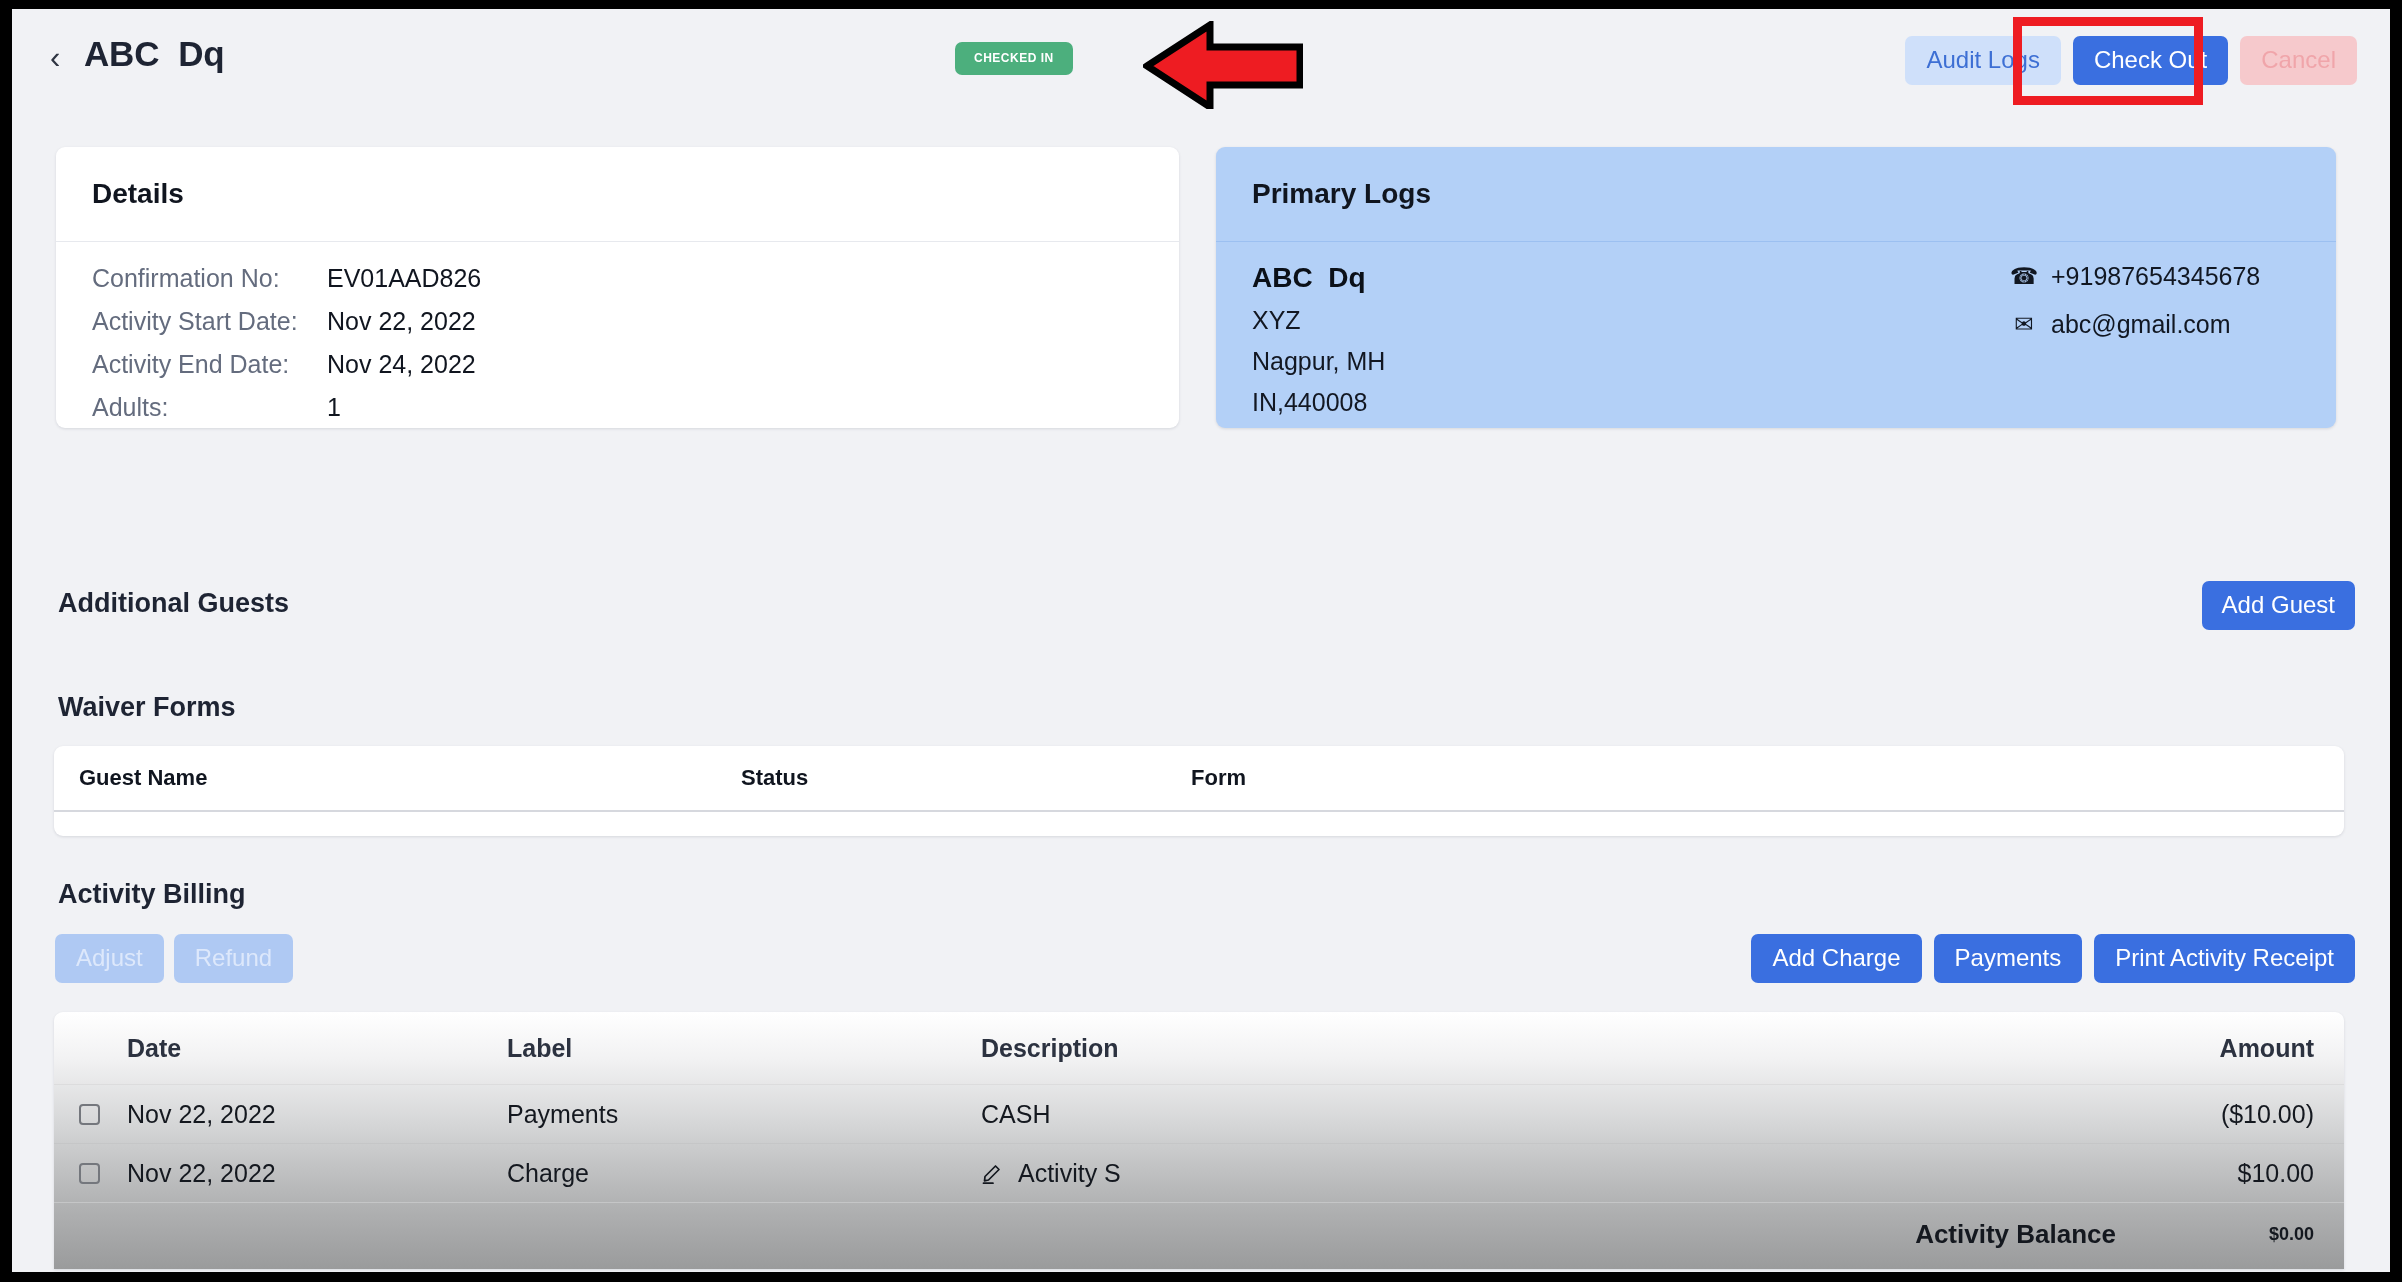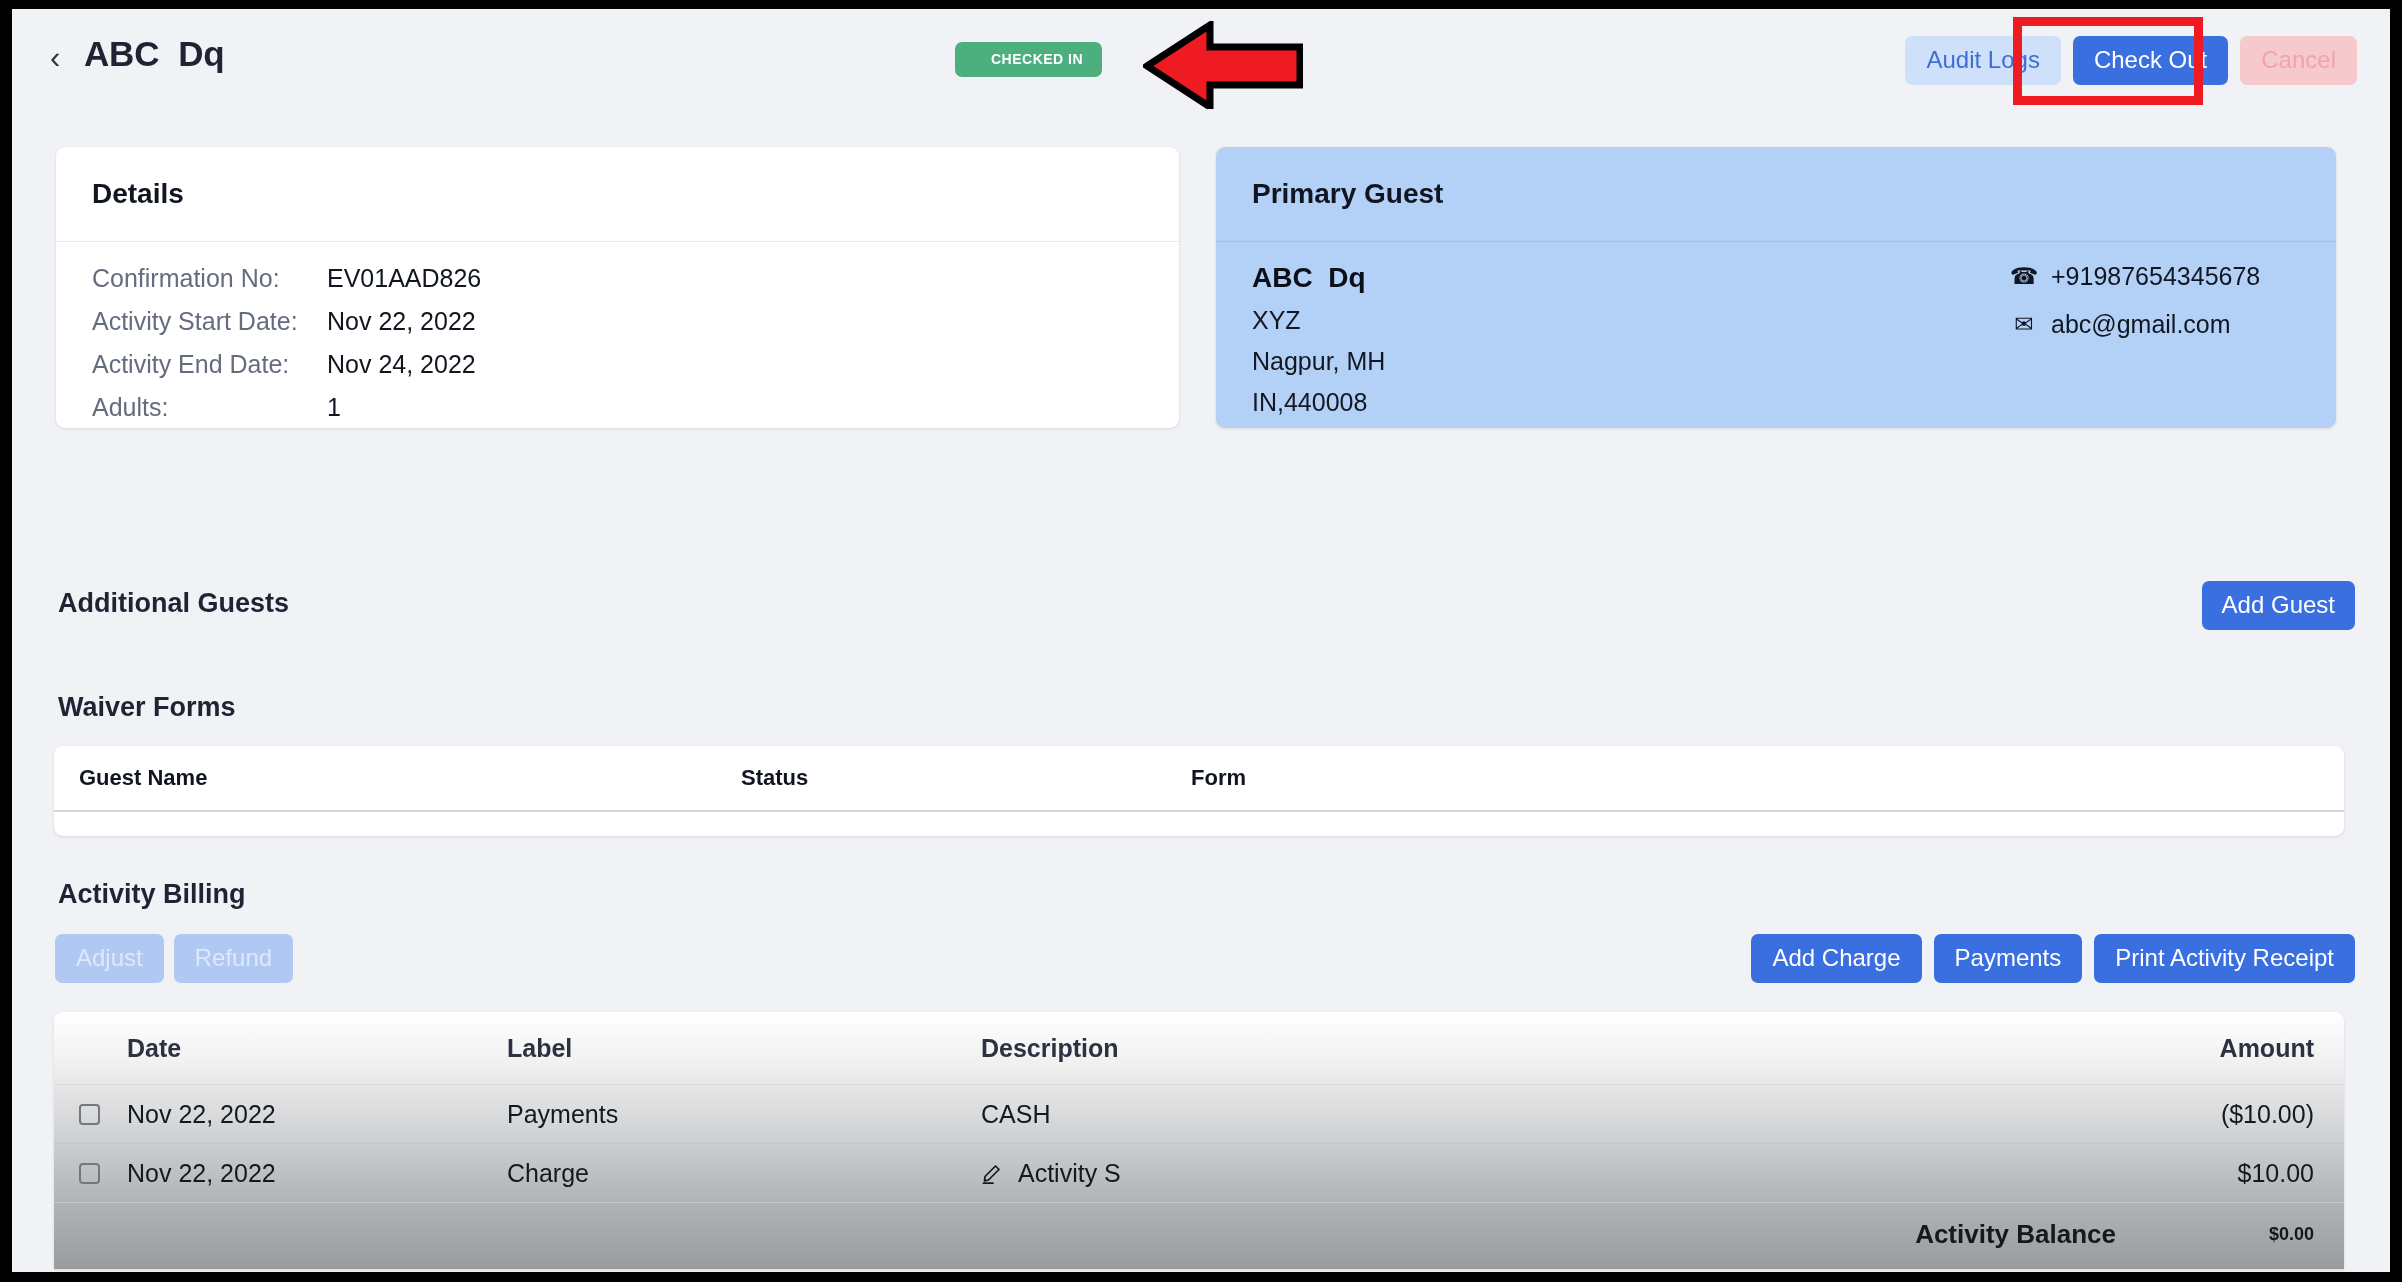--- a/index.html
+++ b/index.html
@@ -53,24 +53,24 @@
     font-weight: bold;
     color: #1e2433;
     letter-spacing: -0.2px;
     white-space: pre;
   }
   #status-badge {
     position: absolute;
     left: 943px; top: 33px;
     background: #4caf7d;
     color: #ffffff;
-    font-size: 14px;
+    font-size: 12px;
     font-weight: bold;
     letter-spacing: 0.5px;
-    padding: 10px 19px 11px 36px;
+    padding: 10px 19px 11px 19px;
     border-radius: 7px;
     line-height: 1;
   }
 
   
   #header-actions {
     position: absolute;
     right: 33px; top: 27px;
     display: flex;
     align-items: flex-start;
@@ -385,21 +385,21 @@
 
         <div class="detail-row">
           <div class="detail-label">Children:</div>
           <div class="detail-value">1</div>
         </div>
 
       </div>
     </div>
 
     <div class="card" id="primary-guest-card">
-      <div class="card-head">Primary Guest</div>
+      <div class="card-head">Primary Logs</div>
       <div id="guest-body">
 
         <div id="guest-name">ABC  Dq</div>
         <div class="guest-line">XYZ</div>
         <div class="guest-line">Nagpur, MH</div>
         <div class="guest-line">IN,440008</div>
 
         <div id="guest-contact">
           <div class="contact-row">
             <span class="contact-ico">☎</span>

